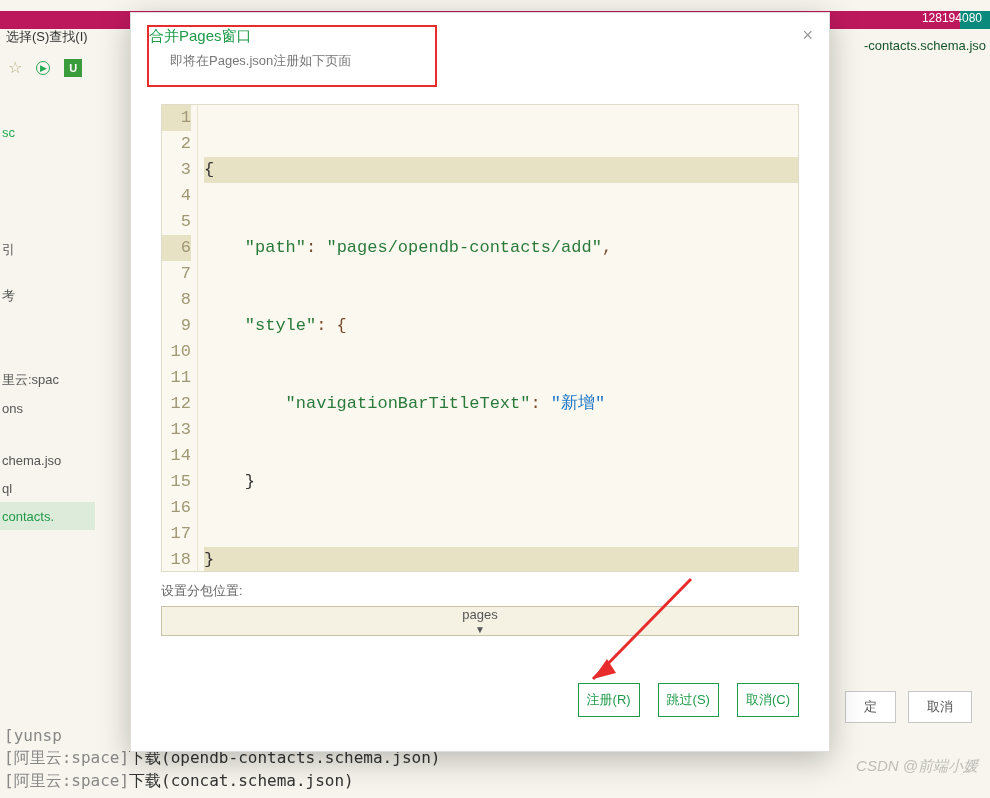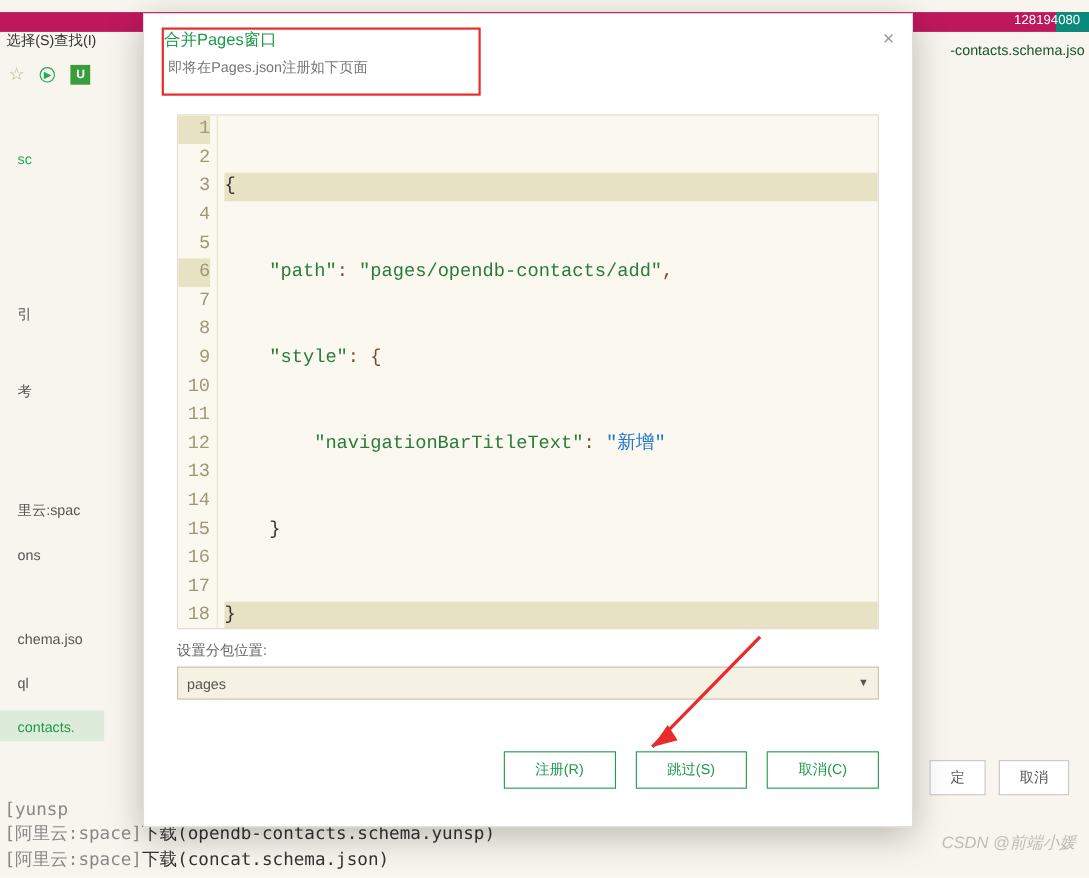--- a/index.html
+++ b/index.html
@@ -75,21 +75,21 @@
       font-size: 13px;
     }
 
     
     .leftpanel {
       position: absolute;
       top: 118px; left: 0;
       width: 95px;
       overflow: hidden;
     }
-    .left-item { height: 28px; display: flex; align-items: center; white-space: nowrap; padding-left: 16px; color: #555; font-size: 13px; margin-top: 12px; }
+    .left-item { height: 28px; display: flex; align-items: center; white-space: nowrap; padding-left: 2px; color: #555; font-size: 13px; }
     .left-item.sc { color: #22aa55; }
     .left-item.selected { background: rgba(34,170,85,0.12); color: #1f9a49; }
 
     
     .console {
       position: absolute;
       left: 4px; bottom: 6px;
       font-family: Consolas, monospace;
       font-size: 16px;
       color: #333;
@@ -150,21 +150,21 @@
       pointer-events: none;
     }
     .dialog-title {
       color: #1f9a49;
       font-size: 15px;
       margin-bottom: 6px;
     }
     .dialog-subtitle {
       color: #777;
       font-size: 13px;
-      padding-left: 4px;
+      padding-left: 21px;
     }
 
     
     .editor {
       margin: 22px 30px 10px 30px;
       border: 1px solid #e0dcc8;
       height: 468px;
       display: flex;
       font-family: Consolas, "Courier New", monospace;
       font-size: 17px;
@@ -205,36 +205,37 @@
     .subpack-select {
       width: 100%;
       height: 30px;
       border: 1px solid #c9c2a6;
       background: #f5f2e4;
       display: flex;
       align-items: center;
       justify-content: space-between;
       padding: 0 8px;
       color: #555;
+      flex-direction: column;
     }
     .select-caret { font-size: 10px; color: #555; }
 
     
     .dialog-btns {
       position: absolute;
       right: 30px;
       bottom: 34px;
       display: flex;
       gap: 18px;
     }
     .dlg-btn {
       border: 1.5px solid #1f9a49;
       color: #1f9a49;
       background: #fff;
-      padding: 7px 28px;
+      padding: 7px 8px;
       font-size: 13px;
     }
 
     
     .arrow-svg {
       position: absolute;
       left: 440px;
       top: 556px;
       width: 130px;
       height: 130px;
@@ -279,21 +280,21 @@
 
 <div class="outer-btns">
   <div class="outer-btn">定</div>
   <div class="outer-btn">取消</div>
 </div>
 
 <div class="watermark">CSDN @前端小媛</div>
 
 <div class="console">
   <div class="gray">[yunsp</div>
-  <div><span class="gray">[阿里云:space]</span><span>下载(opendb-contacts.schema.yunsp)</span></div>
+  <div><span class="gray">[阿里云:space]</span><span>下载(opendb-contacts.schema.json)</span></div>
   <div><span class="gray">[阿里云:space]</span><span>下载(concat.schema.json)</span></div>
 </div>
 
 <div class="dialog">
   <div class="close-x">×</div>
 
   <div class="dialog-header">
     <div class="red-box"></div>
     <div class="dialog-title">合并Pages窗口</div>
     <div class="dialog-subtitle">即将在Pages.json注册如下页面</div>

